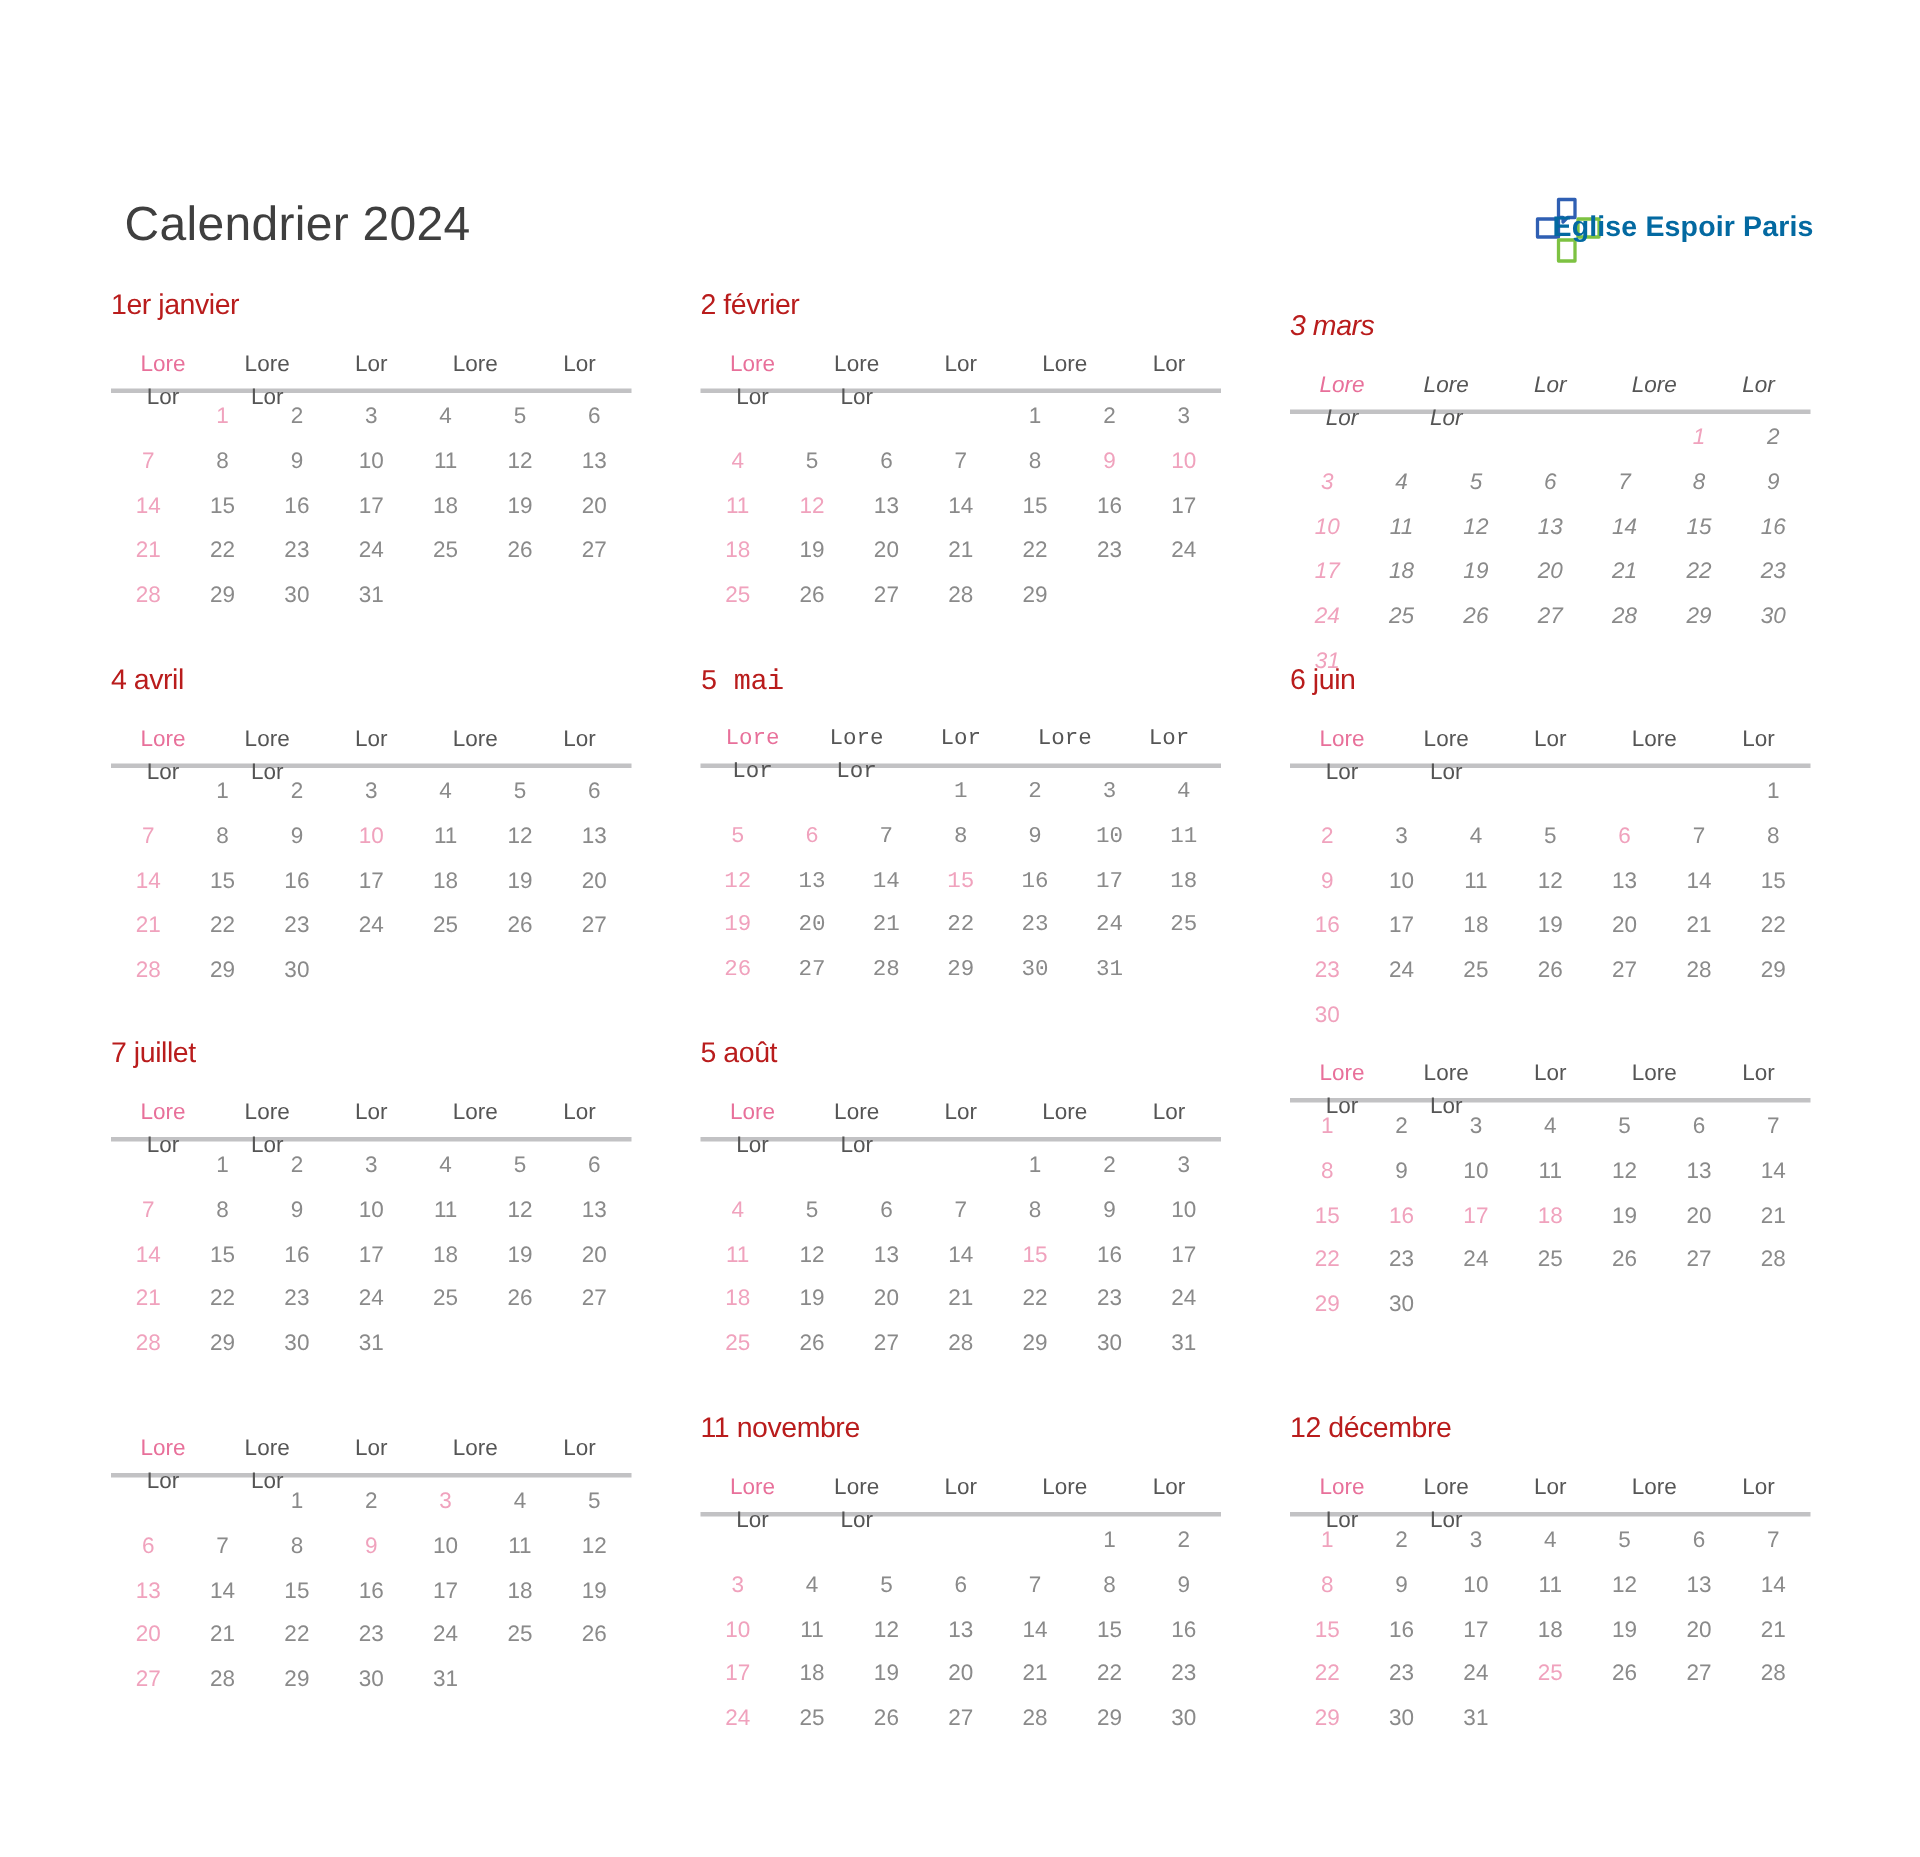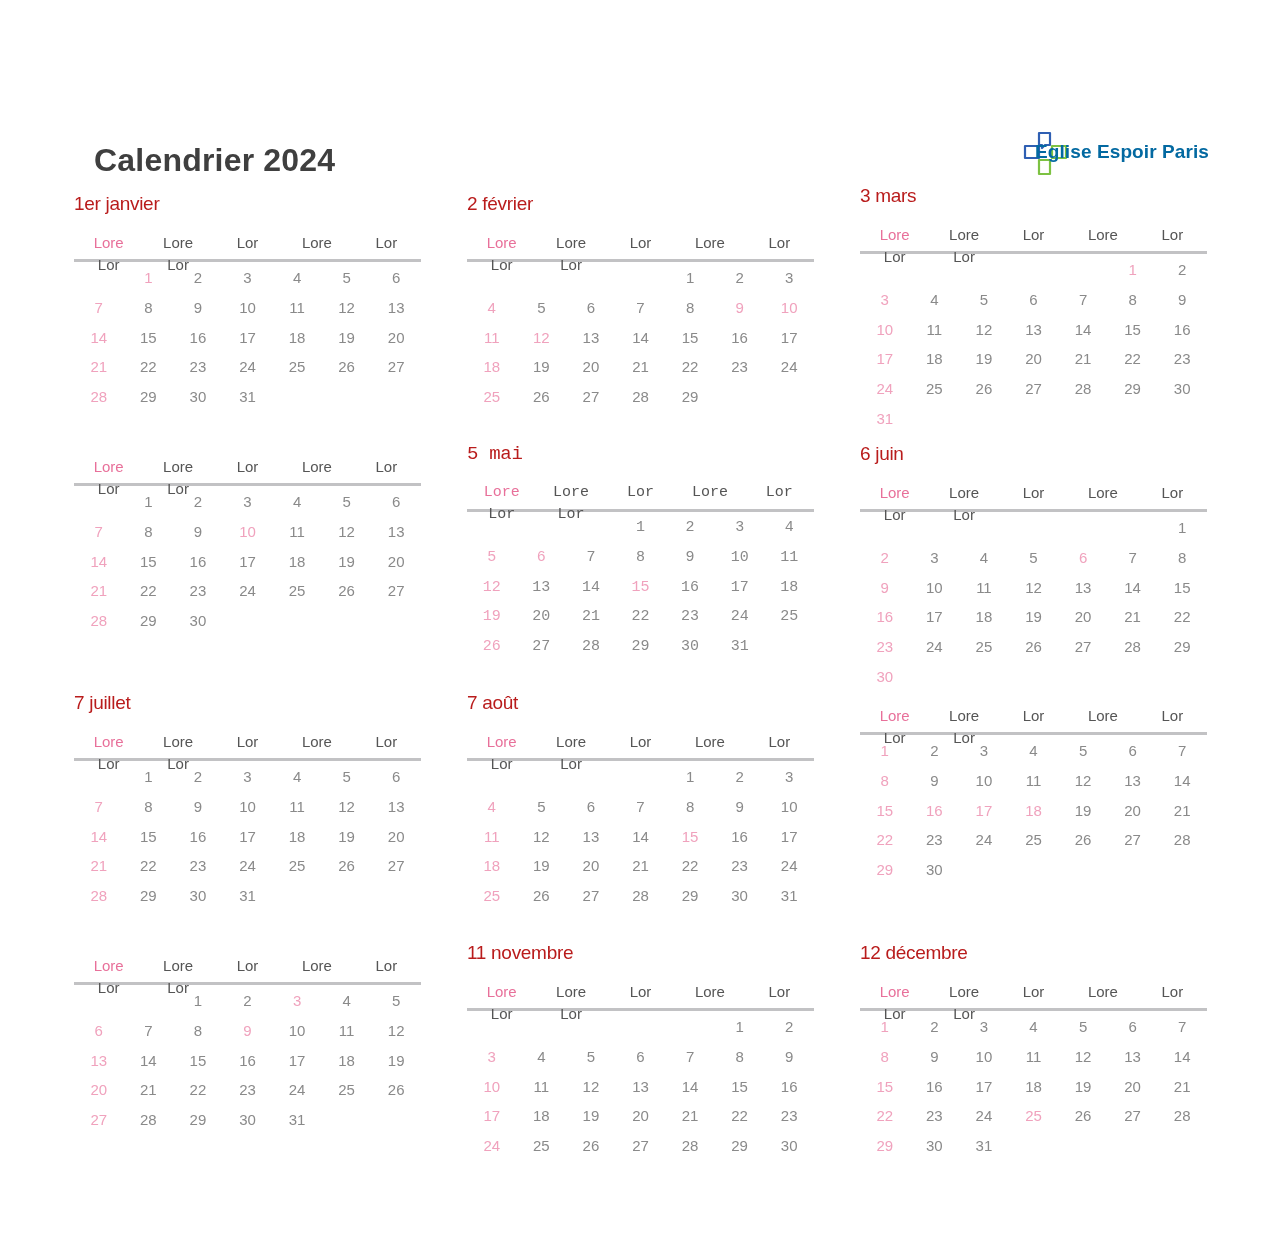--- a/index.html
+++ b/index.html
@@ -1,22 +1,22 @@
 <!DOCTYPE html>
 <html><head>
 <meta charset="utf-8">
 <style>
   html, body { margin:0; padding:0; }
   body {
     width:1280px; height:1238px; background:#ffffff; position:relative; overflow:hidden;
     font-family:"Liberation Sans", "DejaVu Sans", sans-serif;
   }
   .page-title {
-    position:absolute; left:78px; top:126px; margin:16px;
-    font-size:32px; font-weight:700; color:#3f3f3f; letter-spacing:0.2px;
+    position:absolute; left:78px; top:126px; margin:5px;
+    font-size:32px; font-weight:400; color:#3f3f3f; letter-spacing:0.2px;
   }
   .logo { position:absolute; left:1022px; top:131px; width:200px; height:46px; }
   .logo-mark { position:absolute; left:0; top:0; width:50px; height:46px; }
   .logo-text {
     position:absolute; left:13px; top:10px; font-size:19px; font-weight:700; color:#0369a1;
     white-space:nowrap; letter-spacing:0.1px;
   }
   .month { position:absolute; width:347px; }
   .month-title {
     text-align:left; font-size:19px; color:#b91c1c; height:26px; line-height:26px;
@@ -135,21 +135,21 @@
         <div class="day">22</div>
         <div class="day">23</div>
         <div class="day">24</div>
         <div class="day pink">25</div>
         <div class="day">26</div>
         <div class="day">27</div>
         <div class="day">28</div>
         <div class="day">29</div>
       </div>
   </div>
-    <div class="month" style="left: 860px; top: 183px;">
+    <div class="month" style="left: 860px; top: 205px; font-style: italic;">
     <div class="month-title">3 mars</div>
     <div class="weekdays">
         <div class="wd first">Lore</div>
         <div class="wd">Lore</div>
         <div class="wd">Lor</div>
         <div class="wd">Lore</div>
         <div class="wd">Lor</div>
         <div class="wd">Lor</div>
         <div class="wd">Lor</div>
       </div>
@@ -186,20 +186,21 @@
         <div class="day">25</div>
         <div class="day">26</div>
         <div class="day">27</div>
         <div class="day">28</div>
         <div class="day">29</div>
         <div class="day">30</div>
         <div class="day pink">31</div>
       </div>
   </div>
     <div class="month" style="left: 74px; top: 441px;">
+    <div class="month-title">4 avril</div>
     <div class="weekdays">
         <div class="wd first">Lore</div>
         <div class="wd">Lore</div>
         <div class="wd">Lor</div>
         <div class="wd">Lore</div>
         <div class="wd">Lor</div>
         <div class="wd">Lor</div>
         <div class="wd">Lor</div>
       </div>
     <div class="days">
@@ -374,21 +375,21 @@
         <div class="day">25</div>
         <div class="day">26</div>
         <div class="day">27</div>
         <div class="day pink">28</div>
         <div class="day">29</div>
         <div class="day">30</div>
         <div class="day">31</div>
       </div>
   </div>
     <div class="month" style="left: 467px; top: 690px;">
-    <div class="month-title">7 août</div>
+    <div class="month-title">5 août</div>
     <div class="weekdays">
         <div class="wd first">Lore</div>
         <div class="wd">Lore</div>
         <div class="wd">Lor</div>
         <div class="wd">Lore</div>
         <div class="wd">Lor</div>
         <div class="wd">Lor</div>
         <div class="wd">Lor</div>
       </div>
     <div class="days">

